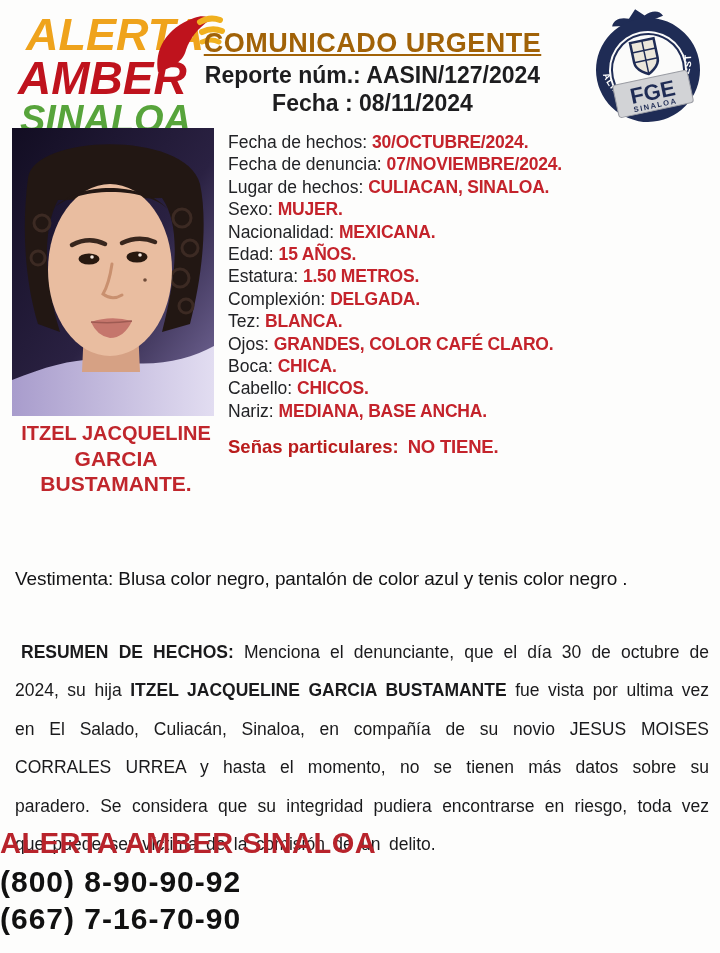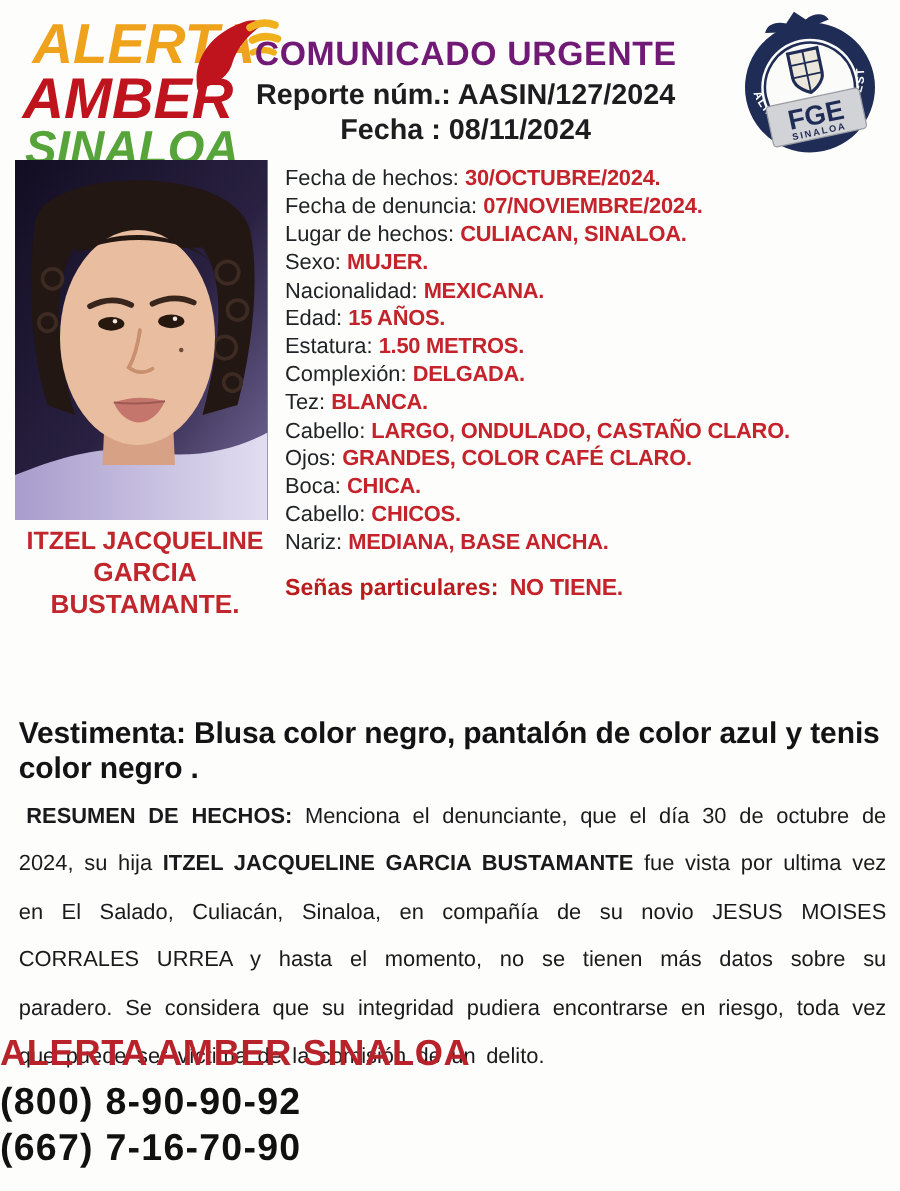--- a/index.html
+++ b/index.html
@@ -12,21 +12,21 @@
   .amber-logo{position:absolute; left:18px; top:12px; width:205px; height:115px;}
   .amber-logo .l1,.amber-logo .l2,.amber-logo .l3{
     display:block; font-weight:bold; font-style:italic; line-height:1; letter-spacing:0px;
   }
   .amber-logo .l1{font-size:45px; color:#efa31c; margin-left:8px;}
   .amber-logo .l2{font-size:46px; color:#bf131d; margin-top:-2px;}
   .amber-logo .l3{font-size:38px; color:#57a43b; margin-top:-1px; margin-left:2px;}
   .megaphone{position:absolute; left:126px; top:-6px; width:86px; height:70px;}
 
   .header-center{position:absolute; left:185px; top:28px; width:375px; text-align:center;}
-  .header-center .title{font-size:27px; font-weight:bold; color:#701a75; letter-spacing:.5px;}
+  .header-center .title{font-size:27px; font-weight:bold; color:#a16207; letter-spacing:.5px;text-decoration:underline;}
   .header-center .report{font-size:23px; font-weight:bold; color:#1d1d1f; margin-top:3px;}
   .header-center .date{font-size:23px; font-weight:bold; color:#1d1d1f; margin-top:1px;}
 
   .fge-seal{position:absolute; left:580px; top:4px; width:136px; height:122px;}
 
   
   .photo{position:absolute; left:12px; top:128px; width:202px; height:288px; background:#221a33;}
   .photo svg{display:block;}
   .name{position:absolute; left:0px; top:421px; width:232px; text-align:center;
         font-weight:bold; color:#c0262c; line-height:25px;}
@@ -37,21 +37,21 @@
   .details{position:absolute; left:228px; top:131px; width:485px;}
   .drow{font-size:17.5px; line-height:22.4px; white-space:nowrap;}
   .dlabel{color:#222326; font-weight:400;}
   .dval{color:#c4232b; font-weight:bold; letter-spacing:-0.2px;}
   .senas{margin-top:14px; font-size:18.5px;}
   .senas .dlabel{font-weight:bold; color:#b91c1c;}
   .senas .dval{margin-left:9px;}
 
   
   .vestimenta{position:absolute; left:15px; top:549px; width:695px;
-      font-size:24px; font-weight:bold; color:#131315; letter-spacing:-0.1px;}
+      font-size:19px; font-weight:normal; color:#131315; letter-spacing:-0.1px;}
   .resumen{position:absolute; left:15px; top:615px; width:694px;
       font-size:17.5px; line-height:38.5px; color:#1a1a1c;
       text-align:justify; word-spacing:3.5px; text-indent:6px;}
   .resumen .b{font-weight:bold;}
 
   
   .footer{position:absolute; left:0; top:827px; width:581px; text-align:left;}
   .footer .ft{font-size:29px; font-weight:bold; color:#b8232b; letter-spacing:.5px;}
   .footer .ph{font-size:30px; font-weight:bold; color:#111; line-height:37px; letter-spacing:1px;}
   .footer .ph1{margin-top:3px;}
@@ -159,21 +159,20 @@
   <div class="details">
     <div class="drow"><span class="dlabel">Fecha de hechos:</span> <span class="dval">30/OCTUBRE/2024.</span></div>
     <div class="drow"><span class="dlabel">Fecha de denuncia:</span> <span class="dval">07/NOVIEMBRE/2024.</span></div>
     <div class="drow"><span class="dlabel">Lugar de hechos:</span> <span class="dval">CULIACAN, SINALOA.</span></div>
     <div class="drow"><span class="dlabel">Sexo:</span> <span class="dval">MUJER.</span></div>
     <div class="drow"><span class="dlabel">Nacionalidad:</span> <span class="dval">MEXICANA.</span></div>
     <div class="drow"><span class="dlabel">Edad:</span> <span class="dval">15 AÑOS.</span></div>
     <div class="drow"><span class="dlabel">Estatura:</span> <span class="dval">1.50 METROS.</span></div>
     <div class="drow"><span class="dlabel">Complexión:</span> <span class="dval">DELGADA.</span></div>
     <div class="drow"><span class="dlabel">Tez:</span> <span class="dval">BLANCA.</span></div>
-    <div class="drow"><span class="dlabel">Cabello:</span> <span class="dval">LARGO, ONDULADO, CASTAÑO CLARO.</span></div>
     <div class="drow"><span class="dlabel">Ojos:</span> <span class="dval">GRANDES, COLOR CAFÉ CLARO.</span></div>
     <div class="drow"><span class="dlabel">Boca:</span> <span class="dval">CHICA.</span></div>
     <div class="drow"><span class="dlabel">Cabello:</span> <span class="dval">CHICOS.</span></div>
     <div class="drow"><span class="dlabel">Nariz:</span> <span class="dval">MEDIANA, BASE ANCHA.</span></div>
     <div class="drow senas"><span class="dlabel">Señas particulares:</span><span class="dval">NO TIENE.</span></div>
   </div>
 
   <p class="vestimenta">Vestimenta: Blusa color negro, pantalón de color azul y tenis color negro .</p>
 
   <p class="resumen"><span class="b">RESUMEN DE HECHOS:</span><span> Menciona el denunciante, que el día 30 de octubre de 2024, su hija </span><span class="b">ITZEL JACQUELINE GARCIA BUSTAMANTE</span><span> fue vista por ultima vez en El Salado, Culiacán, Sinaloa, en compañía de su novio JESUS MOISES CORRALES URREA y hasta el momento, no se tienen más datos sobre su paradero. Se considera que su integridad pudiera encontrarse en riesgo, toda vez que puede ser víctima de la comisión de un delito.</span></p>

